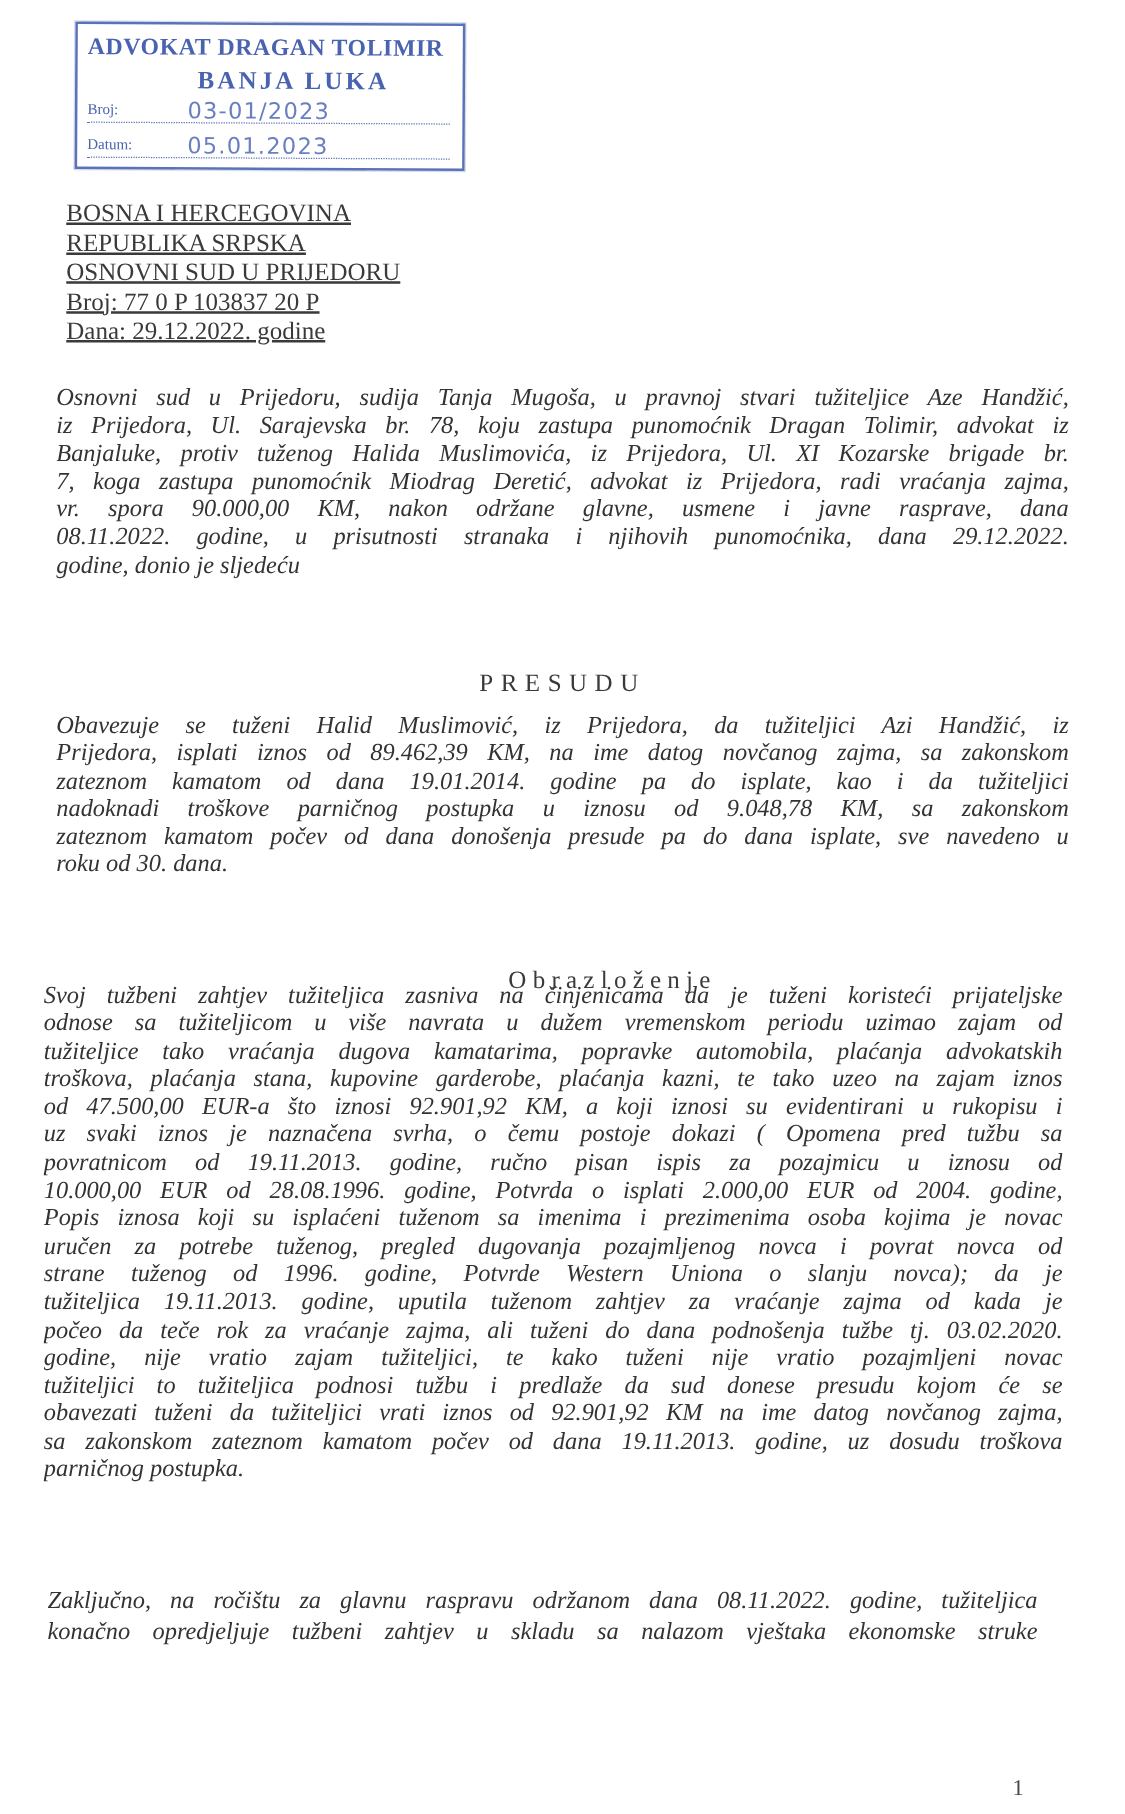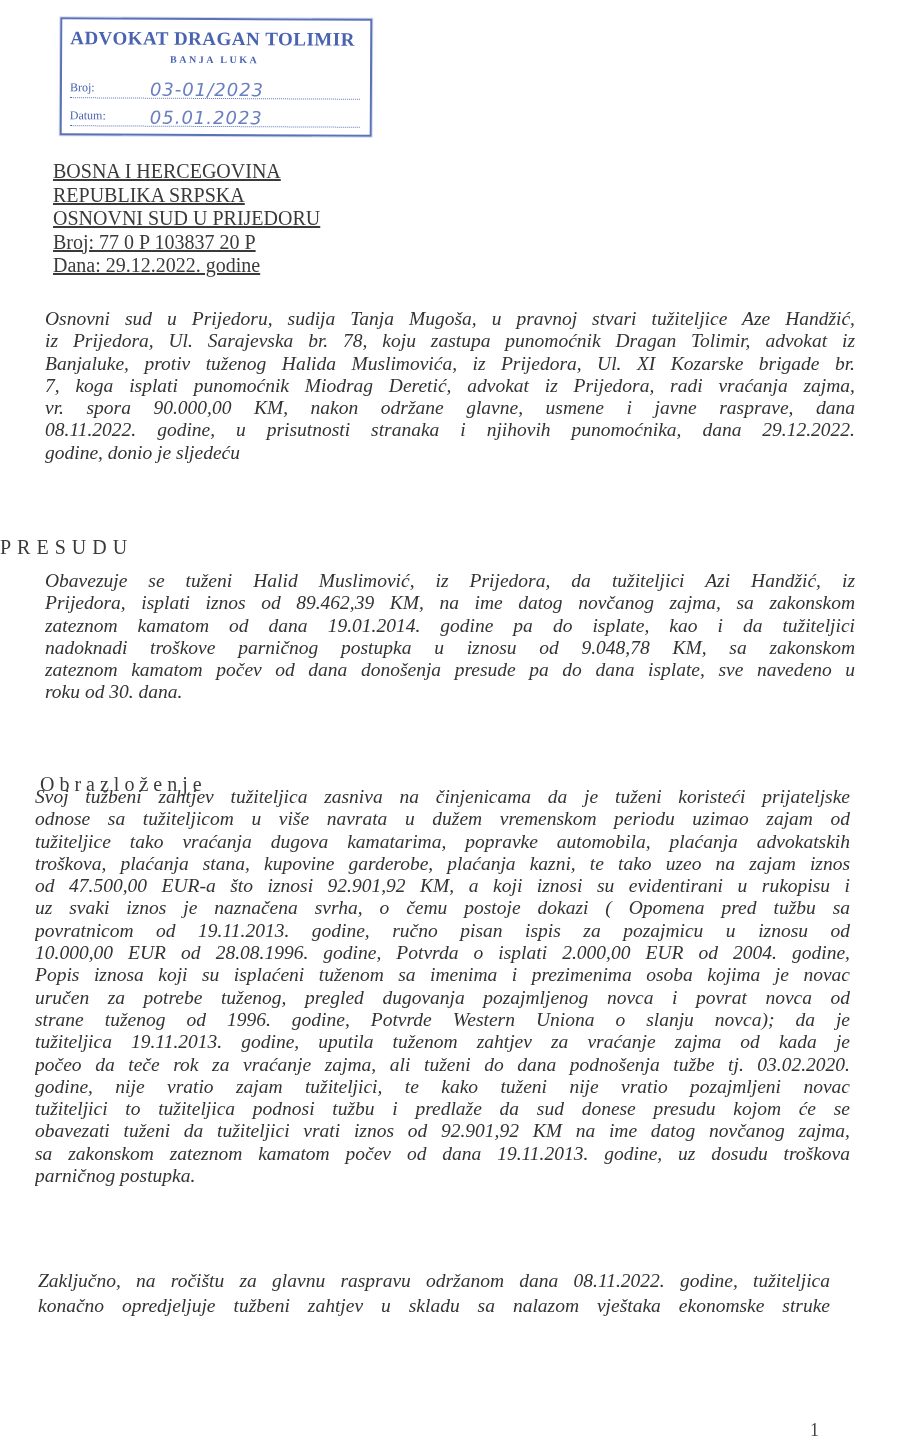--- a/index.html
+++ b/index.html
@@ -10,41 +10,41 @@
       filter: blur(0.35px);
     }
     .stamp {
       position: absolute; left: 60px; top: 18px; width: 312px; height: 118px;
       border: 2px solid #5a72b8; box-sizing: border-box;
       color: #4a63b0; font-family: "Liberation Serif", serif;
       box-shadow: 0 0 0 1px rgba(90,114,184,0.25);
       transform: rotate(0.3deg);
     }
     .stamp .s-title { position: absolute; left: 8px; top: 8px; font-weight: bold; font-size: 19px; letter-spacing: 0.5px; white-space: nowrap; }
-    .stamp .s-city { position: absolute; left: 108px; top: 34px; font-weight: bold; font-size: 10px; letter-spacing: 2.5px; }
+    .stamp .s-city { position: absolute; left: 96px; top: 34px; font-weight: bold; font-size: 20px; letter-spacing: 2.5px; }
     .stamp .s-row { position: absolute; left: 8px; width: 290px; height: 22px; border-bottom: 1px dotted #5a72b8; }
     .stamp .s-row.r1 { top: 56px; }
     .stamp .s-row.r2 { top: 84px; }
     .stamp .s-label { position: absolute; left: 0; bottom: 2px; font-weight: normal; font-size: 12px; }
-    .stamp .s-val { position: absolute; left: 80px; bottom: -2px; font-family: "DejaVu Sans", sans-serif; font-style: italic; font-size: 18px; color: #6a7fc0; letter-spacing: 1px; }
+    .stamp .s-val { position: absolute; left: 80px; bottom: -2px; font-family: "DejaVu Sans", sans-serif; font-size: 18px; color: #6a7fc0; letter-spacing: 1px; }
 
     .header { position: absolute; left: 53px; top: 160px; font-size: 20px; line-height: 23.5px; color: #3a3a3a; }
     .header div { white-space: nowrap; text-decoration: underline; }
 
     .para {
       position: absolute; left: 45px; width: 810px;
       font-size: 19.5px; line-height: 22.3px; text-align: justify;
       color: #333;
       font-style: italic;
     }
     .para .ln { display: block; text-align: justify; text-align-last: justify; white-space: nowrap; overflow: hidden; }
     .para .ln.last { text-align-last: left; }
 
     .section-title {
-      position: absolute; left: 0; width: 900px; text-align: left;
+      position: absolute; left: 0; width: 900px; text-align: center;
       font-size: 20px; color: #3a3a3a;
     }
     .p-intro { top: 308px; }
     .t-presudu { top: 536px; letter-spacing: 6px; }
     .p-presudu { top: 570px; }
     .t-obraz { top: 773px; letter-spacing: 5px; left: 40px; }
     .p-obraz { top: 786px; left: 35px; width: 815px; }
     .p-zak { top: 1268px; left: 38px; width: 792px; line-height: 25px; }
     .page-num { position: absolute; left: 810px; top: 1420px; font-size: 18px; color: #444; }
   </style>
@@ -69,21 +69,21 @@
   <div>REPUBLIKA SRPSKA</div>
   <div>OSNOVNI SUD U PRIJEDORU</div>
   <div>Broj: 77 0 P 103837  20 P</div>
   <div>Dana: 29.12.2022. godine</div>
 </div>
 
 <div class="para p-intro">
   <span class="ln">Osnovni sud u Prijedoru, sudija Tanja Mugoša, u pravnoj stvari tužiteljice Aze Handžić,</span>
   <span class="ln">iz Prijedora, Ul. Sarajevska br. 78, koju zastupa punomoćnik Dragan Tolimir, advokat iz</span>
   <span class="ln">Banjaluke, protiv tuženog Halida Muslimovića, iz Prijedora, Ul. XI Kozarske brigade br.</span>
-  <span class="ln">7, koga isplati punomoćnik Miodrag Deretić, advokat iz Prijedora, radi vraćanja zajma,</span>
+  <span class="ln">7, koga zastupa punomoćnik Miodrag Deretić, advokat iz Prijedora, radi vraćanja zajma,</span>
   <span class="ln">vr. spora 90.000,00 KM, nakon održane glavne, usmene i javne rasprave, dana</span>
   <span class="ln">08.11.2022. godine, u prisutnosti stranaka i njihovih punomoćnika, dana 29.12.2022.</span>
   <span class="ln last">godine, donio je sljedeću</span>
 </div>
 
 <div class="section-title t-presudu">PRESUDU</div>
 <div class="para p-presudu">
   <span class="ln">Obavezuje se tuženi Halid Muslimović, iz Prijedora, da tužiteljici Azi Handžić, iz</span>
   <span class="ln">Prijedora, isplati iznos od 89.462,39 KM, na ime datog novčanog zajma, sa zakonskom</span>
   <span class="ln">zateznom kamatom od dana 19.01.2014. godine pa do isplate, kao i da tužiteljici</span>

